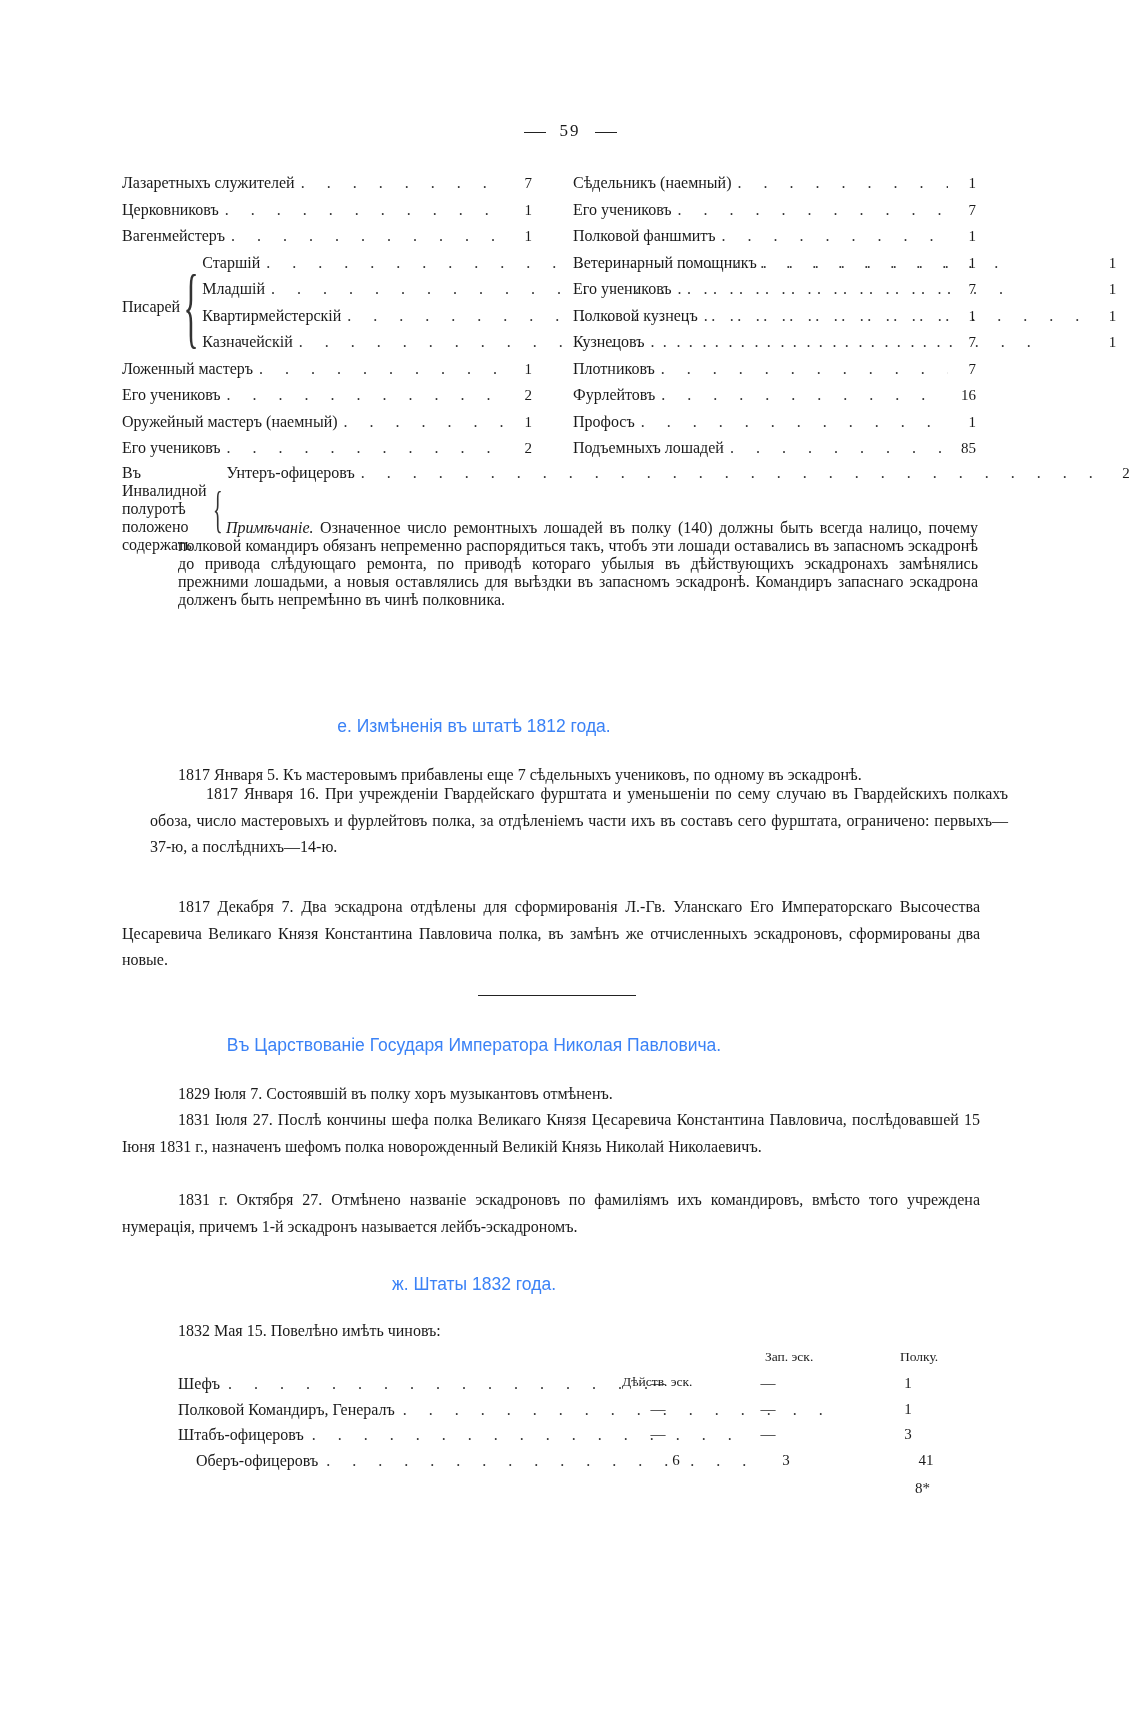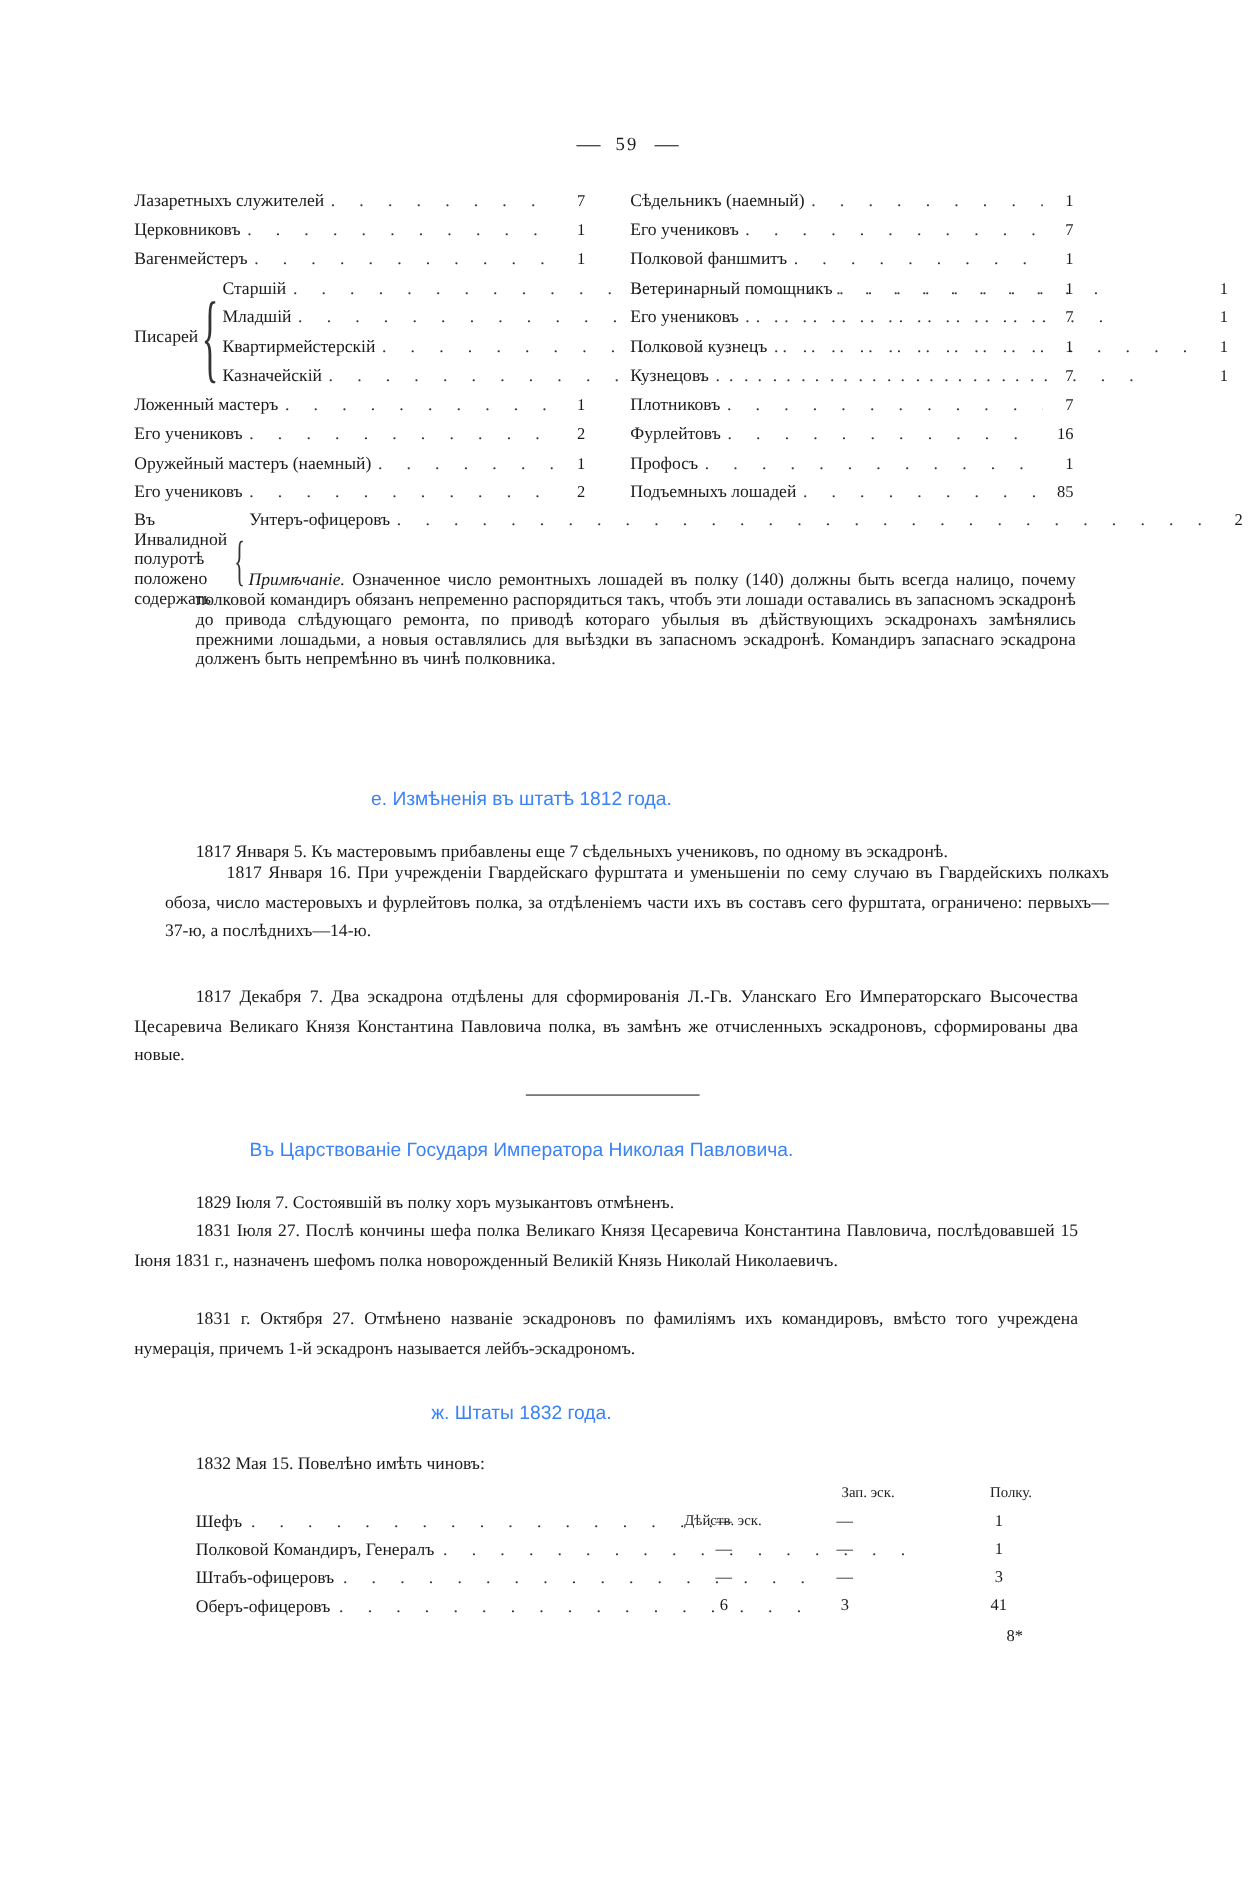--- a/index.html
+++ b/index.html
@@ -254,21 +254,21 @@
     <span class="tcell c2">—</span>
     <span class="tcell c3">1</span>
   </div>
   <div class="trow" style="position:relative;">
     <span class="tlabel">Штабъ-офицеровъ</span>
       <span class="tdots"></span>
     <span class="tcell c1">—</span>
     <span class="tcell c2">—</span>
     <span class="tcell c3">3</span>
   </div>
-  <div class="trow" style="position:relative;">
+  <div class="trow" style="position:relative;margin-left:18px;">
     <span class="tlabel">Оберъ-офицеровъ</span>
       <span class="tdots"></span>
     <span class="tcell c1">6</span>
     <span class="tcell c2">3</span>
     <span class="tcell c3">41</span>
   </div>
 </div>
 
 <div class="signature">8*</div>
 

